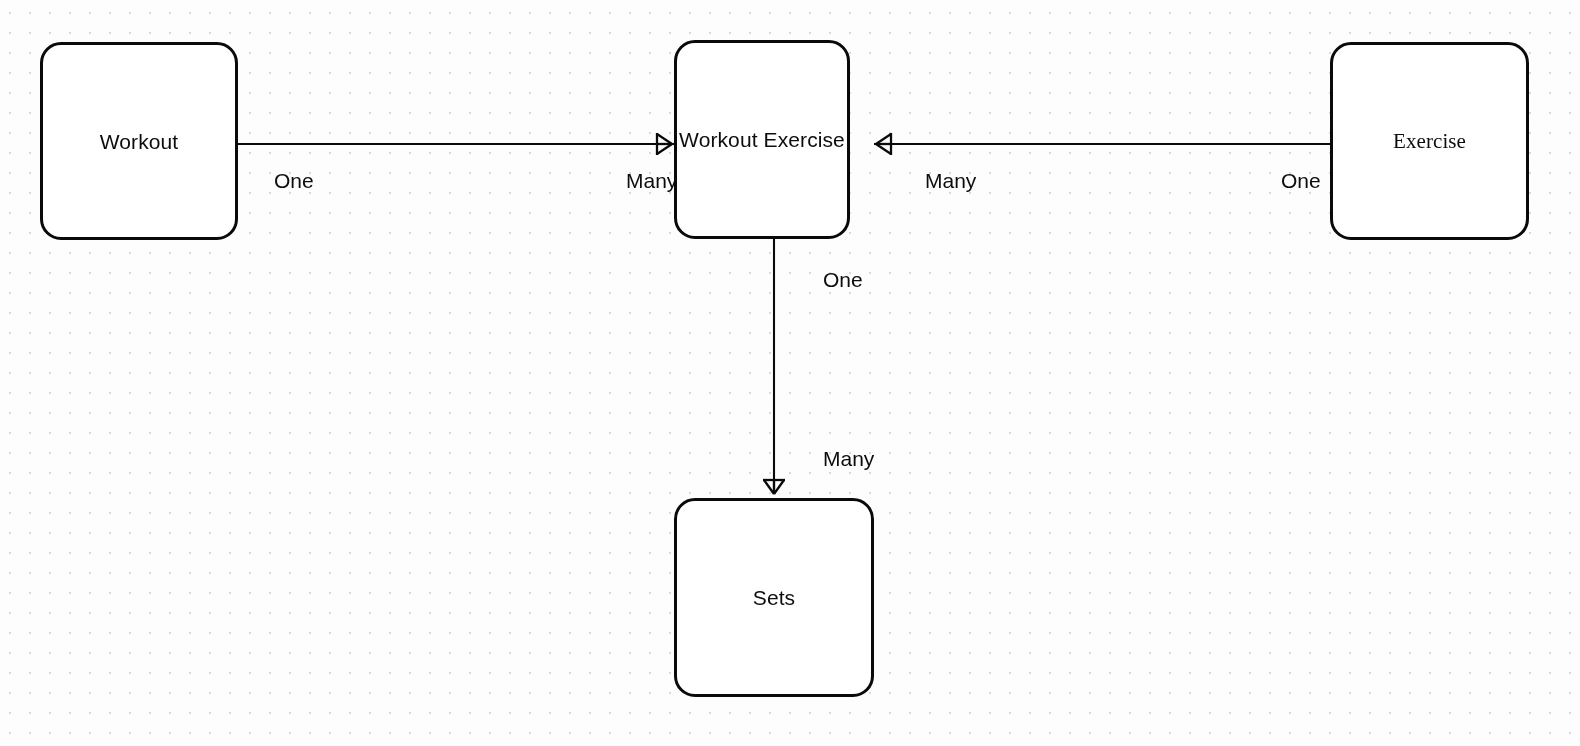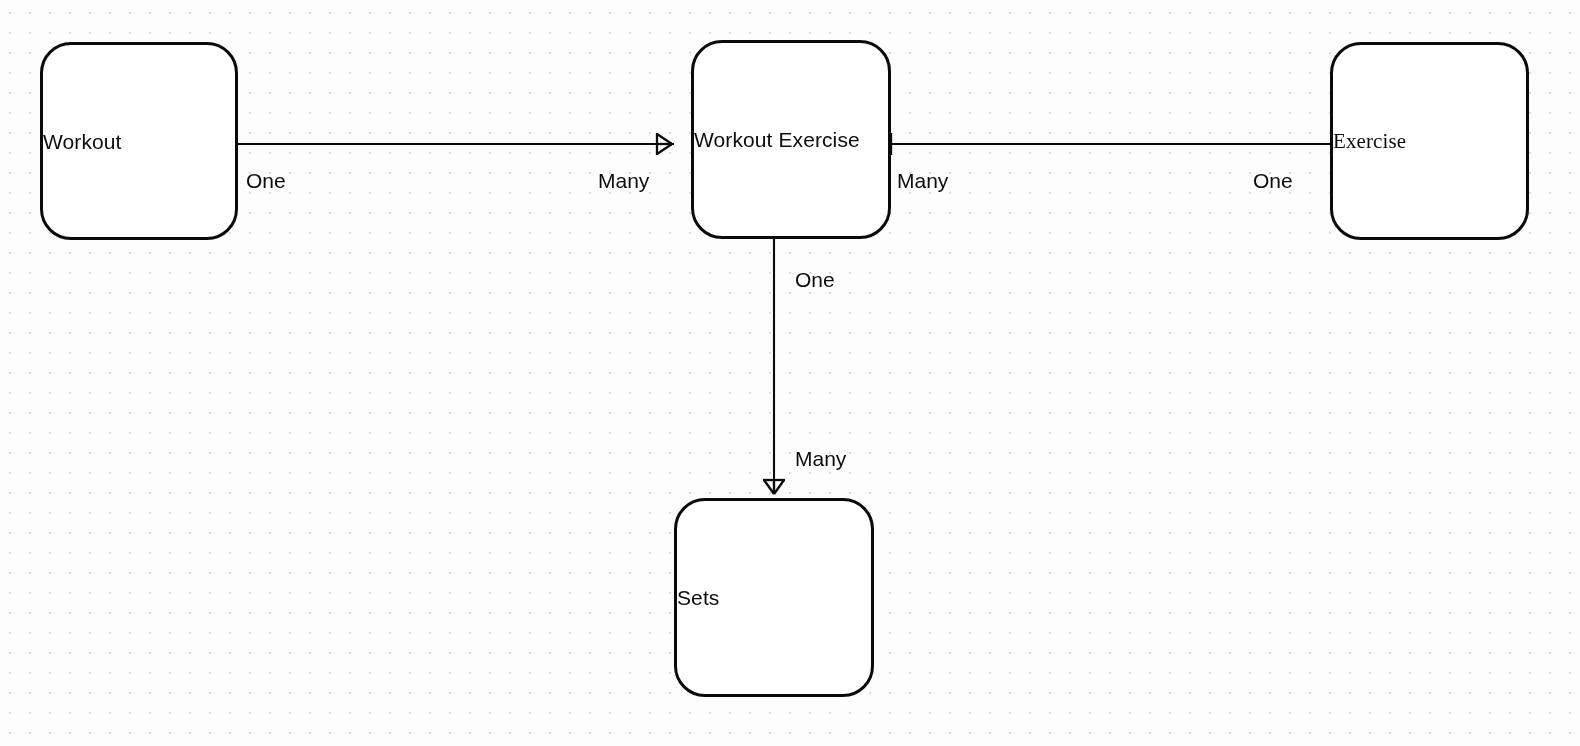--- a/index.html
+++ b/index.html
@@ -35,40 +35,41 @@
     width: 1580px;
     height: 746px;
     pointer-events: none;
   }
 
   .entity {
     position: absolute;
     box-sizing: border-box;
     background: #ffffff;
     border: 3.4px solid #0a0a0a;
-    border-radius: 31px;
+    border-radius: 21px;
     display: flex;
     align-items: center;
-    justify-content: flex-start;
+    justify-content: center;
   }
 
   .entity-label {
     font-size: 21px;
     color: #0d0d0d;
     line-height: 1;
     letter-spacing: 0.1px;
     white-space: nowrap;
   }
 
   .card-label {
     position: absolute;
     font-size: 21px;
     color: #0d0d0d;
     line-height: 1;
     white-space: nowrap;
+    margin-left: 28px;
   }
 </style>
 </head>
 <body>
 
 <div id="canvas">
 
   <svg id="edges" viewBox="0 0 1580 746" width="1580" height="746" xmlns="http://www.w3.org/2000/svg">
 
     <g>
@@ -105,21 +106,21 @@
 
         <line x1="763" y1="480" x2="785" y2="480" stroke="#0a0a0a" stroke-width="2.3"></line>
       </g>
     </g>
   </svg>
 
   <div class="entity" style="left:40px; top:42px; width:198px; height:198px;">
     <span class="entity-label">Workout</span>
   </div>
 
-  <div class="entity" style="left:674px; top:40px; width:200px; height:199px;margin-left:17px;">
+  <div class="entity" style="left:674px; top:40px; width:176px; height:199px;">
     <span class="entity-label">Workout Exercise</span>
   </div>
 
   <div class="entity" style="left:1330px; top:42px; width:199px; height:198px;font-family:Liberation Serif, serif;">
     <span class="entity-label">Exercise</span>
   </div>
 
   <div class="entity" style="left:674px; top:498px; width:200px; height:199px;">
     <span class="entity-label">Sets</span>
   </div>

